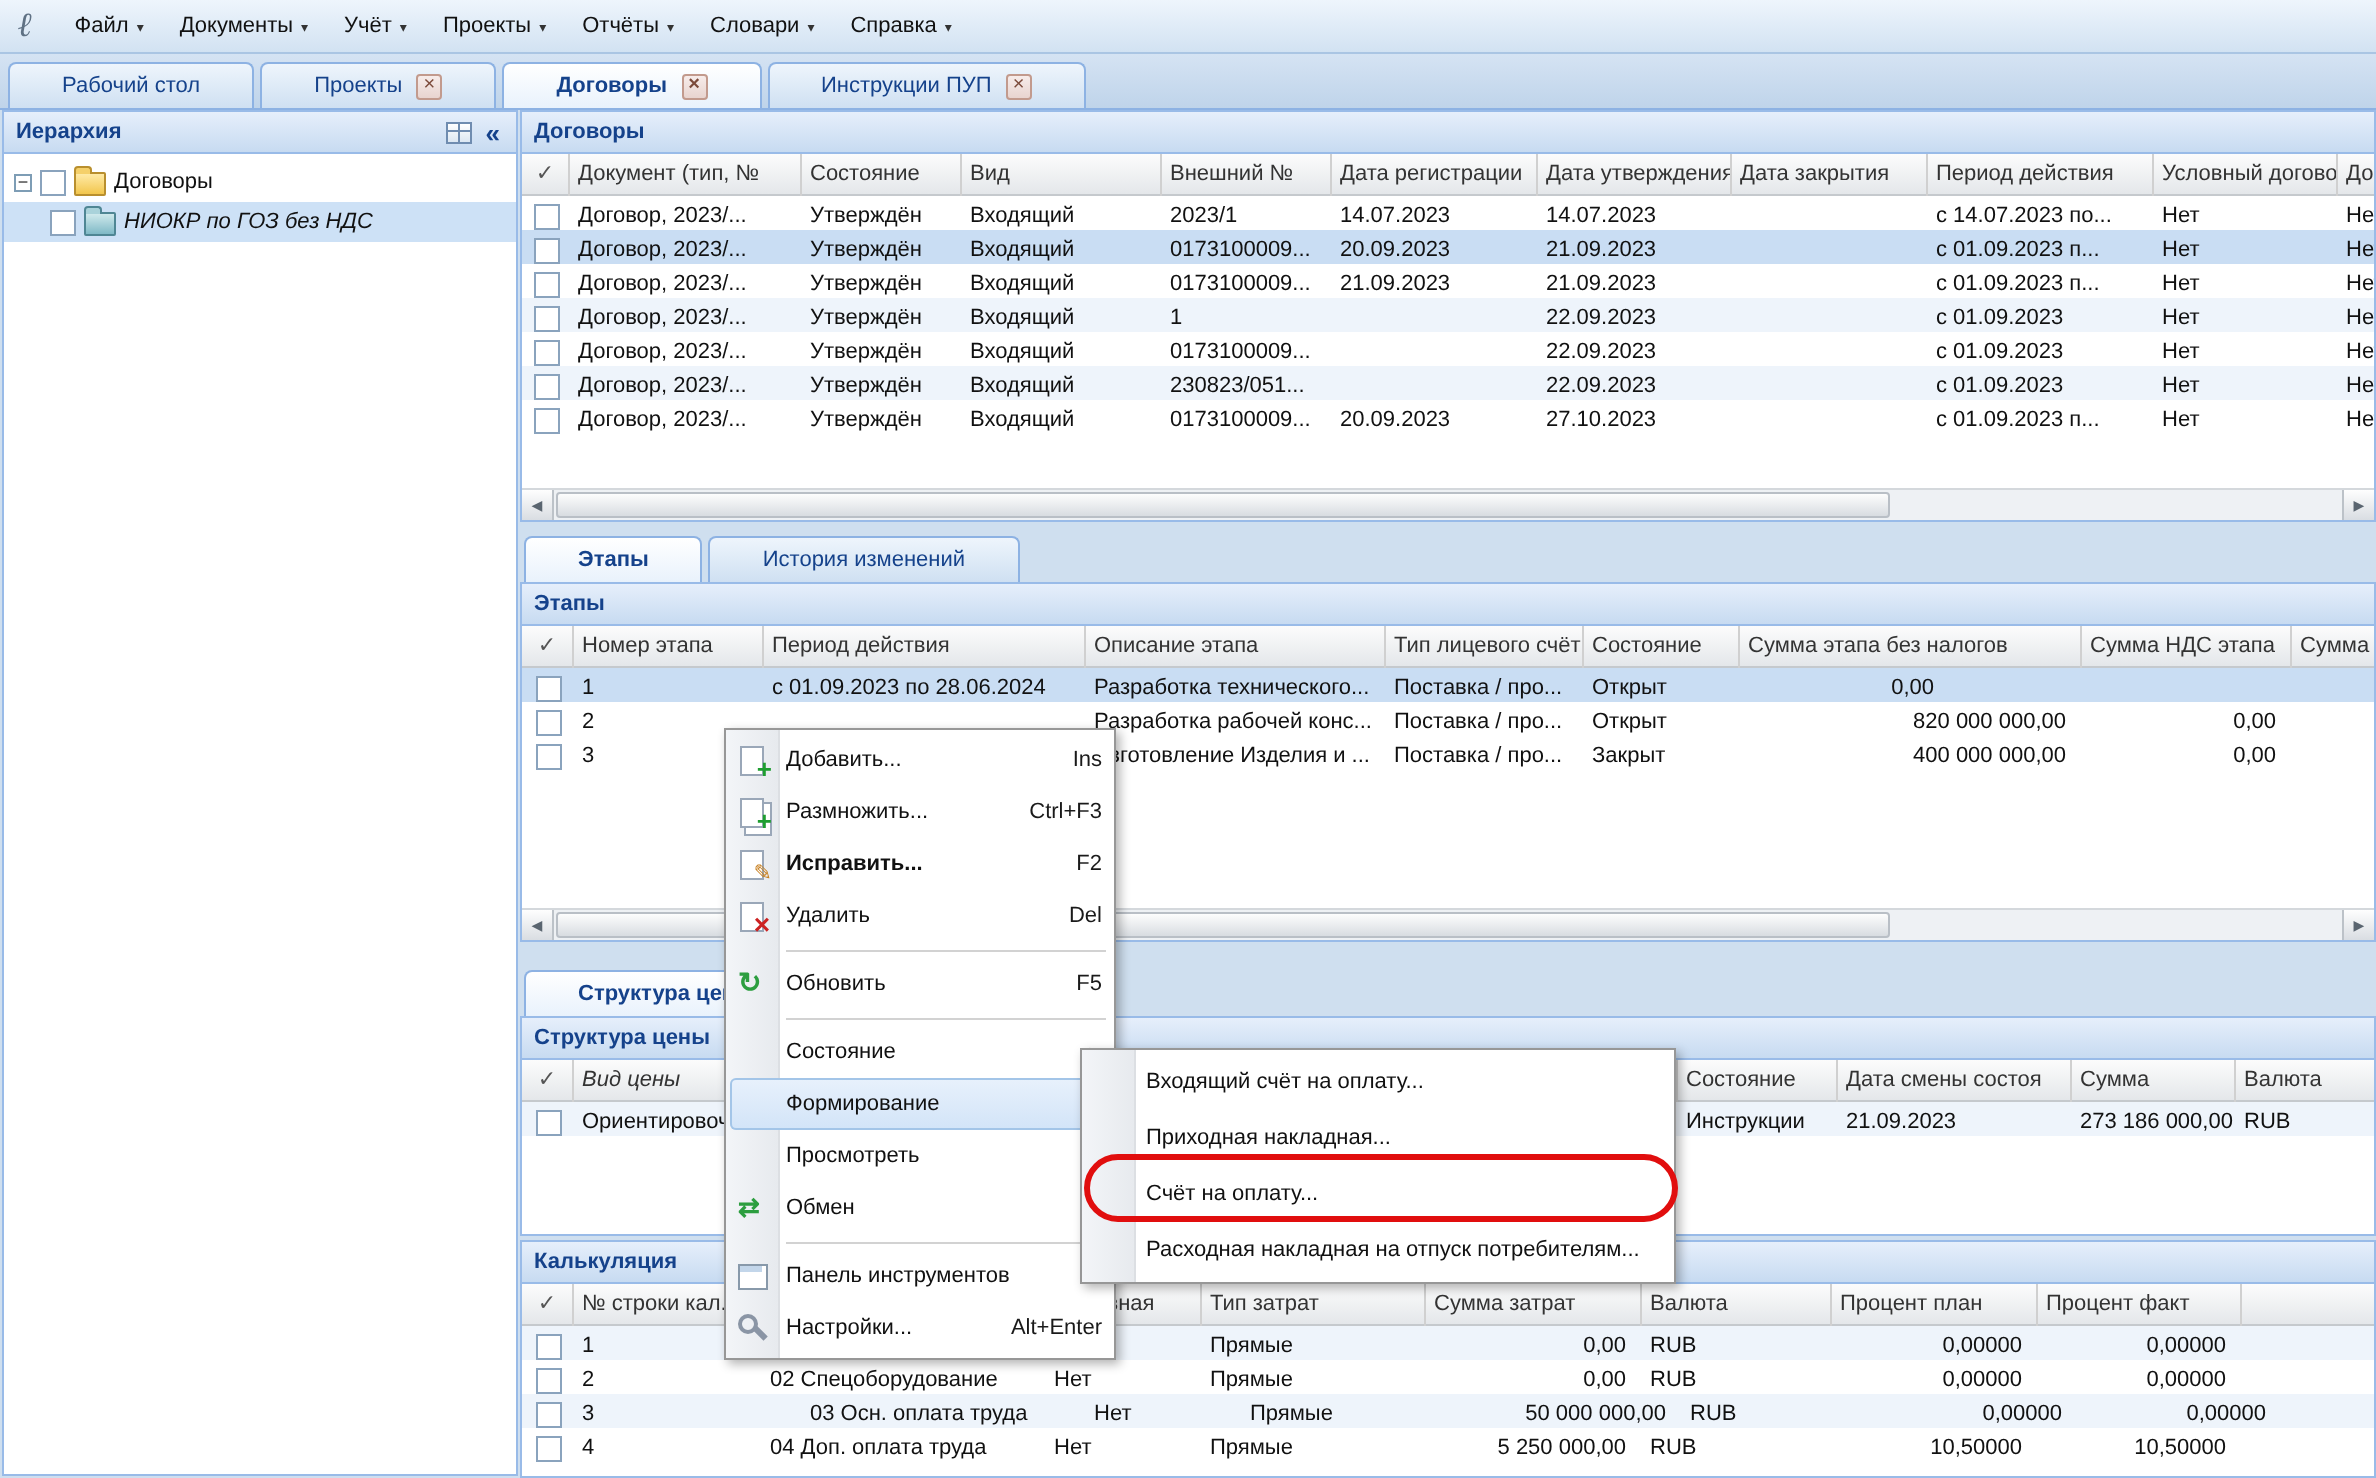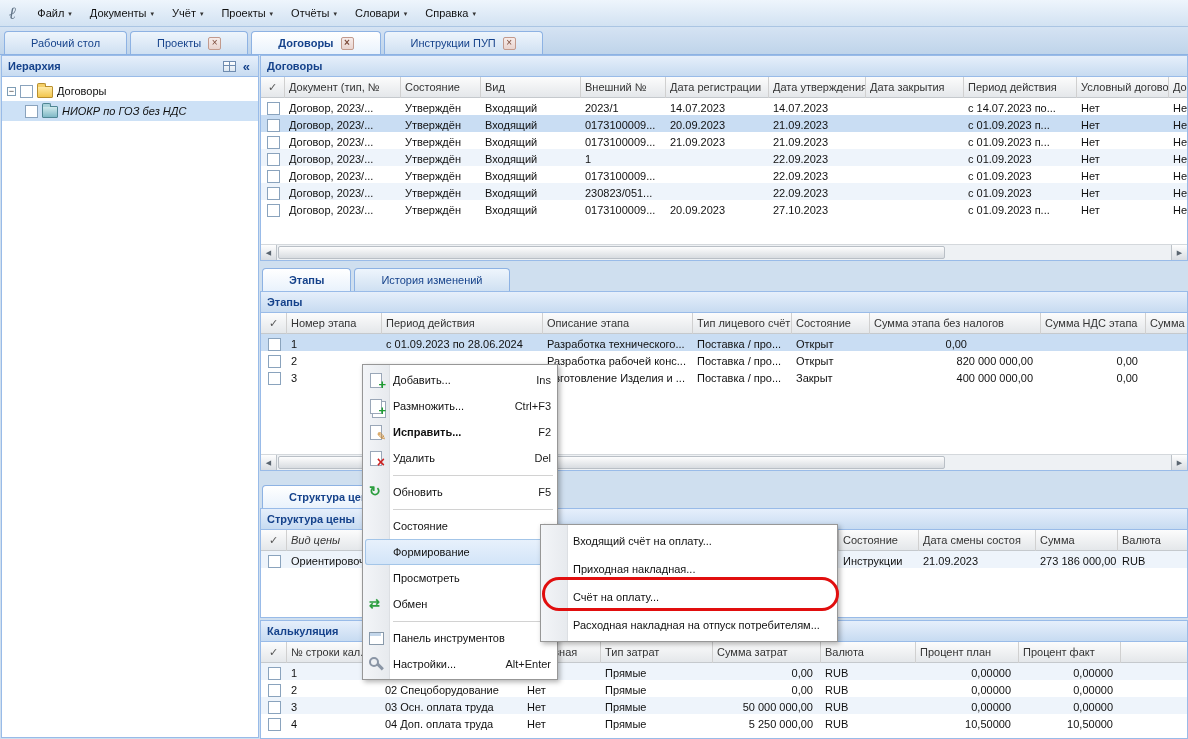--- a/index.html
+++ b/index.html
@@ -476,21 +476,21 @@
         <div class="gc" style="width: 95px;">RUB</div>
         <div class="gc r" style="width: 103px;">0,00000</div>
         <div class="gc r" style="width: 102px;">0,00000</div>
         <div class="gc" style="width: 120px;"></div>
       </div>
       <div class="grow alt">
         <div class="gc cbcol" style="width: 26px;">
           <span class="cbx"></span>
         </div>
         <div class="gc" style="width: 94px;">3</div>
-        <div class="gc" style="width: 142px;">03 Осн. оплата труда</div>
+        <div class="gc" style="width: 142px; margin-left: 20px;">03 Осн. оплата труда</div>
         <div class="gc" style="width: 78px;">Нет</div>
         <div class="gc" style="width: 112px;">Прямые</div>
         <div class="gc r" style="width: 108px;">50 000 000,00</div>
         <div class="gc" style="width: 95px;">RUB</div>
         <div class="gc r" style="width: 103px;">0,00000</div>
         <div class="gc r" style="width: 102px;">0,00000</div>
         <div class="gc" style="width: 120px;"></div>
       </div>
       <div class="grow">
         <div class="gc cbcol" style="width: 26px;">

